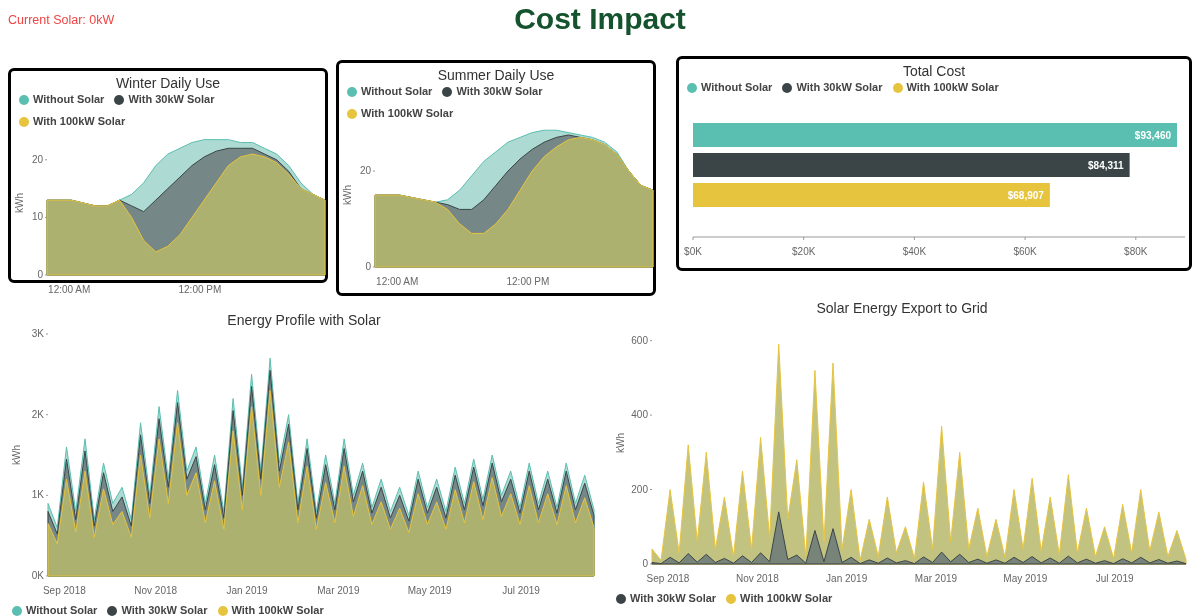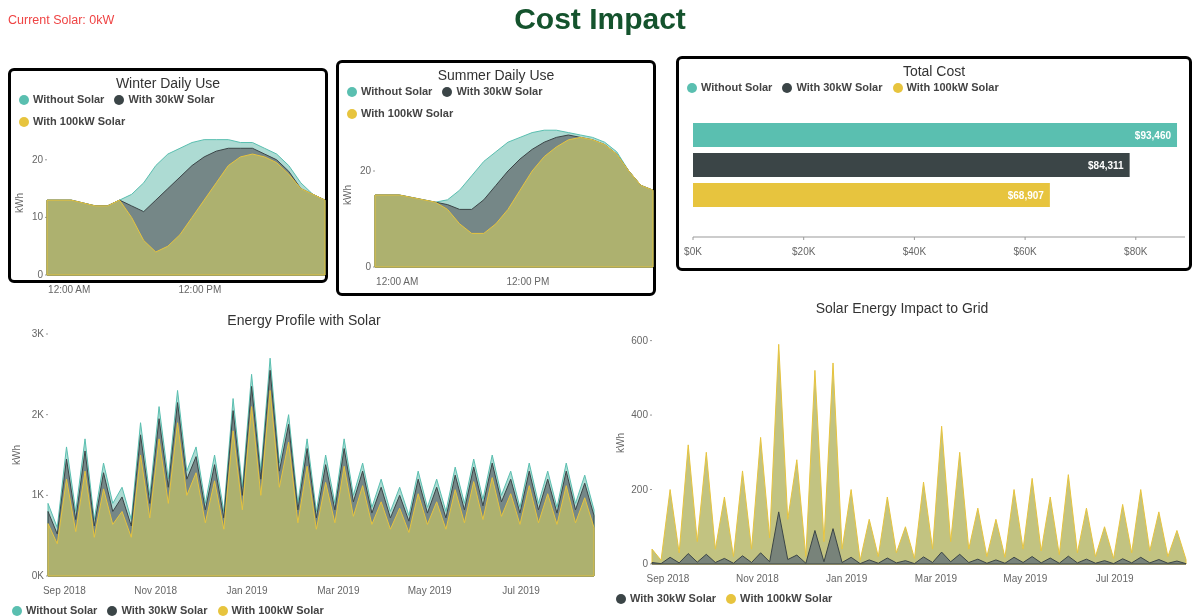--- a/index.html
+++ b/index.html
@@ -158,21 +158,21 @@
           <span>With 30kW Solar</span>
         </span>
       <span class="item">
           <span class="swatch" style="background:#E7C43E"></span>
           <span>With 100kW Solar</span>
         </span>
     </div>
   </div>
 
   <div style="position:absolute;left:612px;top:296px;width:580px;height:318px;">
-    <div class="card-title">Solar Energy Impact to Grid</div>
+    <div class="card-title">Solar Energy Export to Grid</div>
     <svg id="svg-export" width="580" height="270">
         <text class="ylab" x="36" y="251" text-anchor="end">0</text>
         <line x1="38" y1="248" x2="40" y2="248" stroke="#999"></line>
         <text class="ylab" x="36" y="176.53846153846155" text-anchor="end">200</text>
         <line x1="38" y1="173.53846153846155" x2="40" y2="173.53846153846155" stroke="#999"></line>
         <text class="ylab" x="36" y="102.07692307692307" text-anchor="end">400</text>
         <line x1="38" y1="99.07692307692307" x2="40" y2="99.07692307692307" stroke="#999"></line>
         <text class="ylab" x="36" y="27.615384615384613" text-anchor="end">600</text>
         <line x1="38" y1="24.615384615384613" x2="40" y2="24.615384615384613" stroke="#999"></line>
         <line x1="40" y1="248" x2="574" y2="248" stroke="#999"></line>

